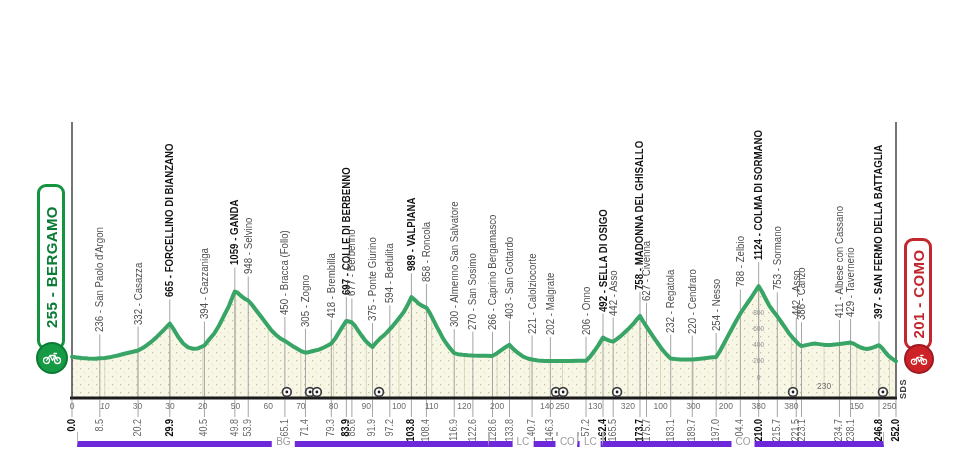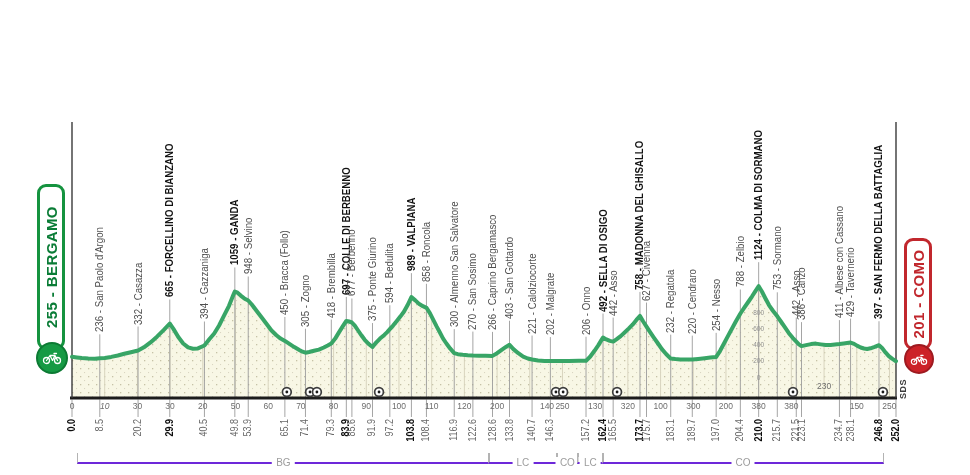--- a/index.html
+++ b/index.html
@@ -11,22 +11,22 @@
   .wplabel{position:absolute;height:11px;line-height:11px;font-size:10.5px;white-space:nowrap;
            color:#4f4f4f;transform-origin:0 0;transform:rotate(-90deg) scaleX(0.92);}
   .wplabel.b{font-weight:bold;color:#121212;}
   
   .kmlabel{position:absolute;width:40px;height:12px;line-height:12px;font-size:10px;text-align:right;
            color:#686868;transform-origin:100% 0;transform:rotate(-90deg) scaleX(0.9);}
   .kmlabel.b{font-weight:bold;color:#0d0d0d;}
   .scalenum{position:absolute;width:26px;text-align:center;font-size:8.5px;color:#6d6d6d;}
   .elevnum{position:absolute;width:24px;text-align:center;font-size:6.5px;color:#8f8f8f;}
   
-  .prov{position:absolute;top:453px;height:9px;border-left:1px solid #b3b3b3;
-        border-right:1px solid #b3b3b3;border-bottom:2px solid #6d28d9;}
+  .prov{position:absolute;top:432px;height:9px;border-left:1px solid #b3b3b3;
+        border-right:1px solid #b3b3b3;border-bottom:6px solid #6d28d9;}
   .prov span{position:absolute;left:50%;bottom:-6px;transform:translateX(-50%);
              background:#fff;padding:0 4px;font-size:10px;color:#9c9c9c;}
   
   .badge{position:absolute;height:22px;border-radius:9px;background:#fff;
          display:flex;align-items:center;justify-content:center;
          font-weight:bold;font-size:15px;letter-spacing:.4px;white-space:nowrap;
          transform-origin:0 0;transform:rotate(-90deg);z-index:3;}
   #start-badge{left:37px;top:350px;width:160px;border:3px solid #15933f;color:#0a7c36;}
   #finish-badge{left:904px;top:350px;width:106px;border:3px solid #c1272d;color:#c1272d;}
   .badge-circle{position:absolute;border-radius:50%;z-index:4;display:flex;

